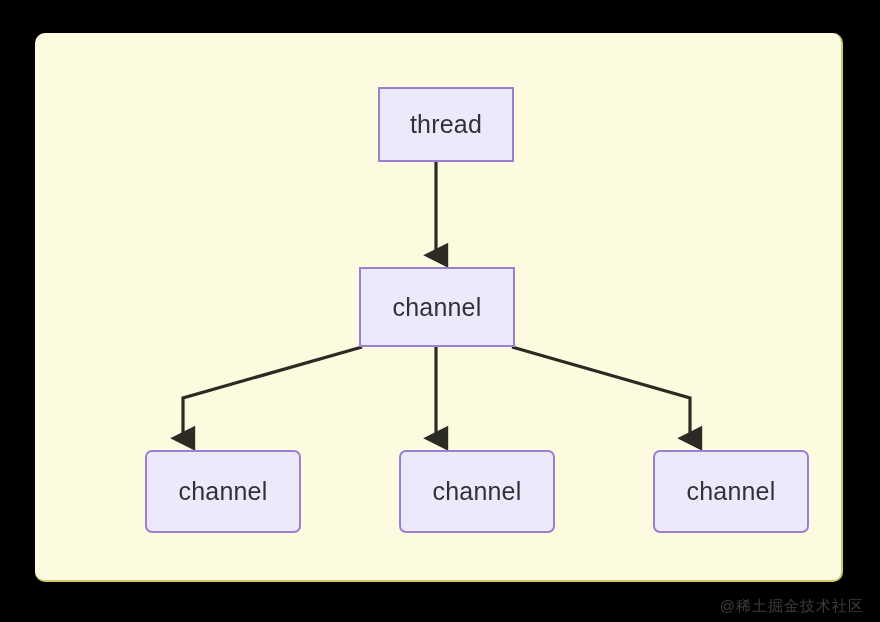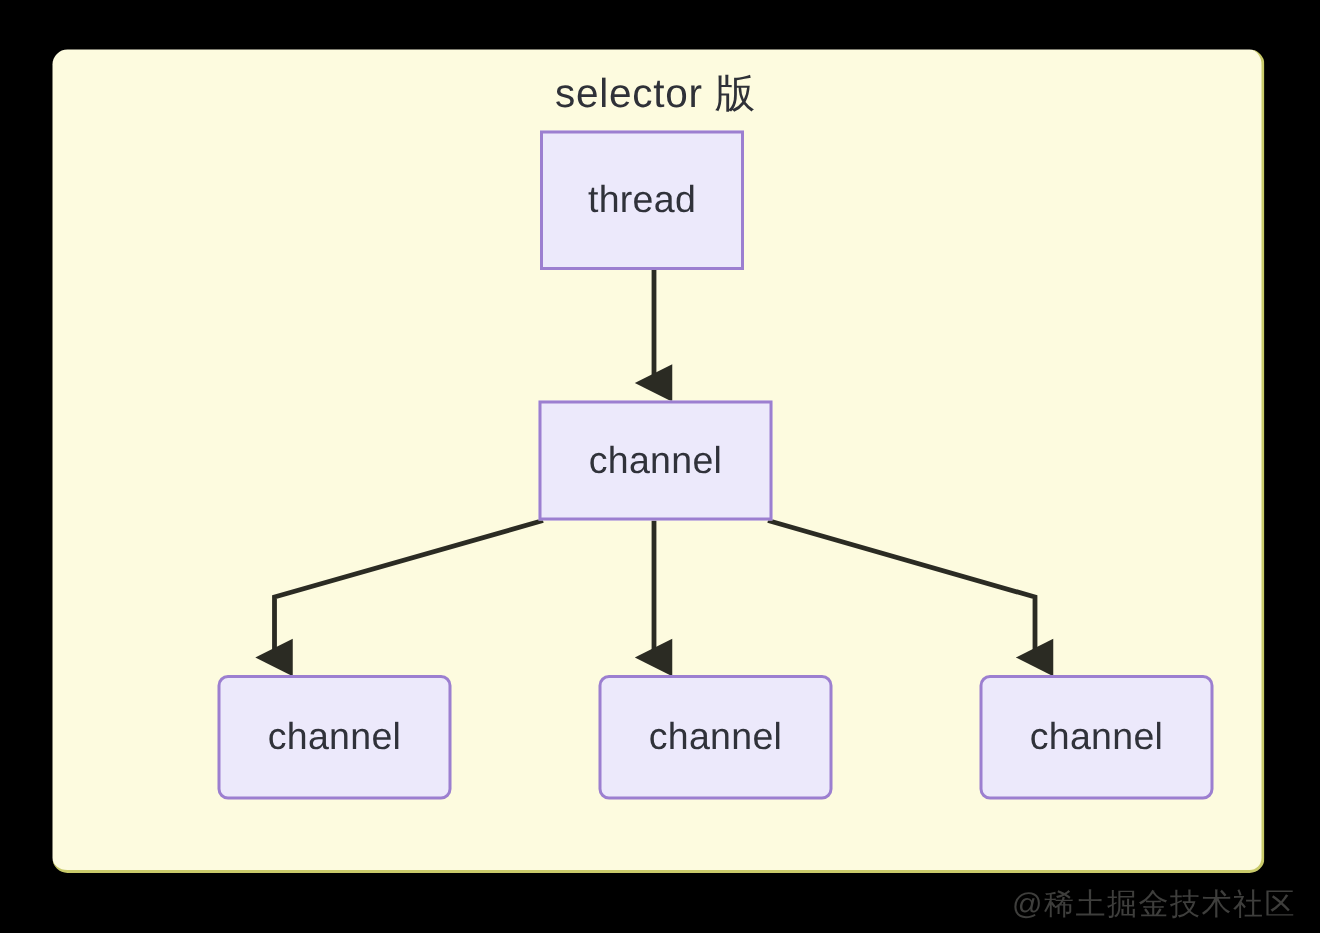--- a/index.html
+++ b/index.html
@@ -49,21 +49,21 @@
     border: 2px solid #9c7fd0;
     display: flex;
     align-items: center;
     justify-content: center;
     color: #30323a;
     font-size: 25px;
     letter-spacing: 0.2px;
   }
   .node.rounded { border-radius: 7px; margin-left: 40px; }
   #node-thread {
-    left: 360px; top: 87px; width: 136px; height: 93px;
+    left: 378px; top: 87px; width: 136px; height: 75px;
   }
   #node-selector {
     left: 359px; top: 267px; width: 156px; height: 80px;
   }
   #node-channel-left {
     left: 105px; top: 450px; width: 156px; height: 83px;
   }
   #node-channel-middle {
     left: 359px; top: 450px; width: 156px; height: 83px;
   }
@@ -79,21 +79,21 @@
     color: #2f3138;
     font-size: 27px;
     letter-spacing: 0.5px;
     white-space: nowrap;
   }
   #watermark {
     position: absolute;
     right: 16px;
     bottom: 6px;
     color: #3e3e3c;
-    font-size: 20px;
+    font-size: 15px;
     letter-spacing: 1px;
     white-space: nowrap;
   }
 </style>
 </head>
 <body>
 
 <div id="stage">
 
   <div id="panel"></div>
@@ -107,21 +107,20 @@
 
     <path d="M 436 162 L 436 255" stroke="#2b2b23" stroke-width="3.2" fill="none" marker-end="url(#arrowhead)"></path>
 
     <path d="M 362 347 L 183 398 L 183 438" stroke="#2b2b23" stroke-width="3.2" fill="none" stroke-linejoin="miter" marker-end="url(#arrowhead)"></path>
 
     <path d="M 436 347 L 436 438" stroke="#2b2b23" stroke-width="3.2" fill="none" marker-end="url(#arrowhead)"></path>
 
     <path d="M 512 347 L 690 398 L 690 438" stroke="#2b2b23" stroke-width="3.2" fill="none" stroke-linejoin="miter" marker-end="url(#arrowhead)"></path>
   </svg>
 
-  <div id="diagram-title">selector 版</div>
 
   <div class="node" id="node-thread">
     <span>thread</span>
   </div>
 
   <div class="node" id="node-selector">
     <span>channel</span>
   </div>
 
   <div class="node rounded" id="node-channel-left">

